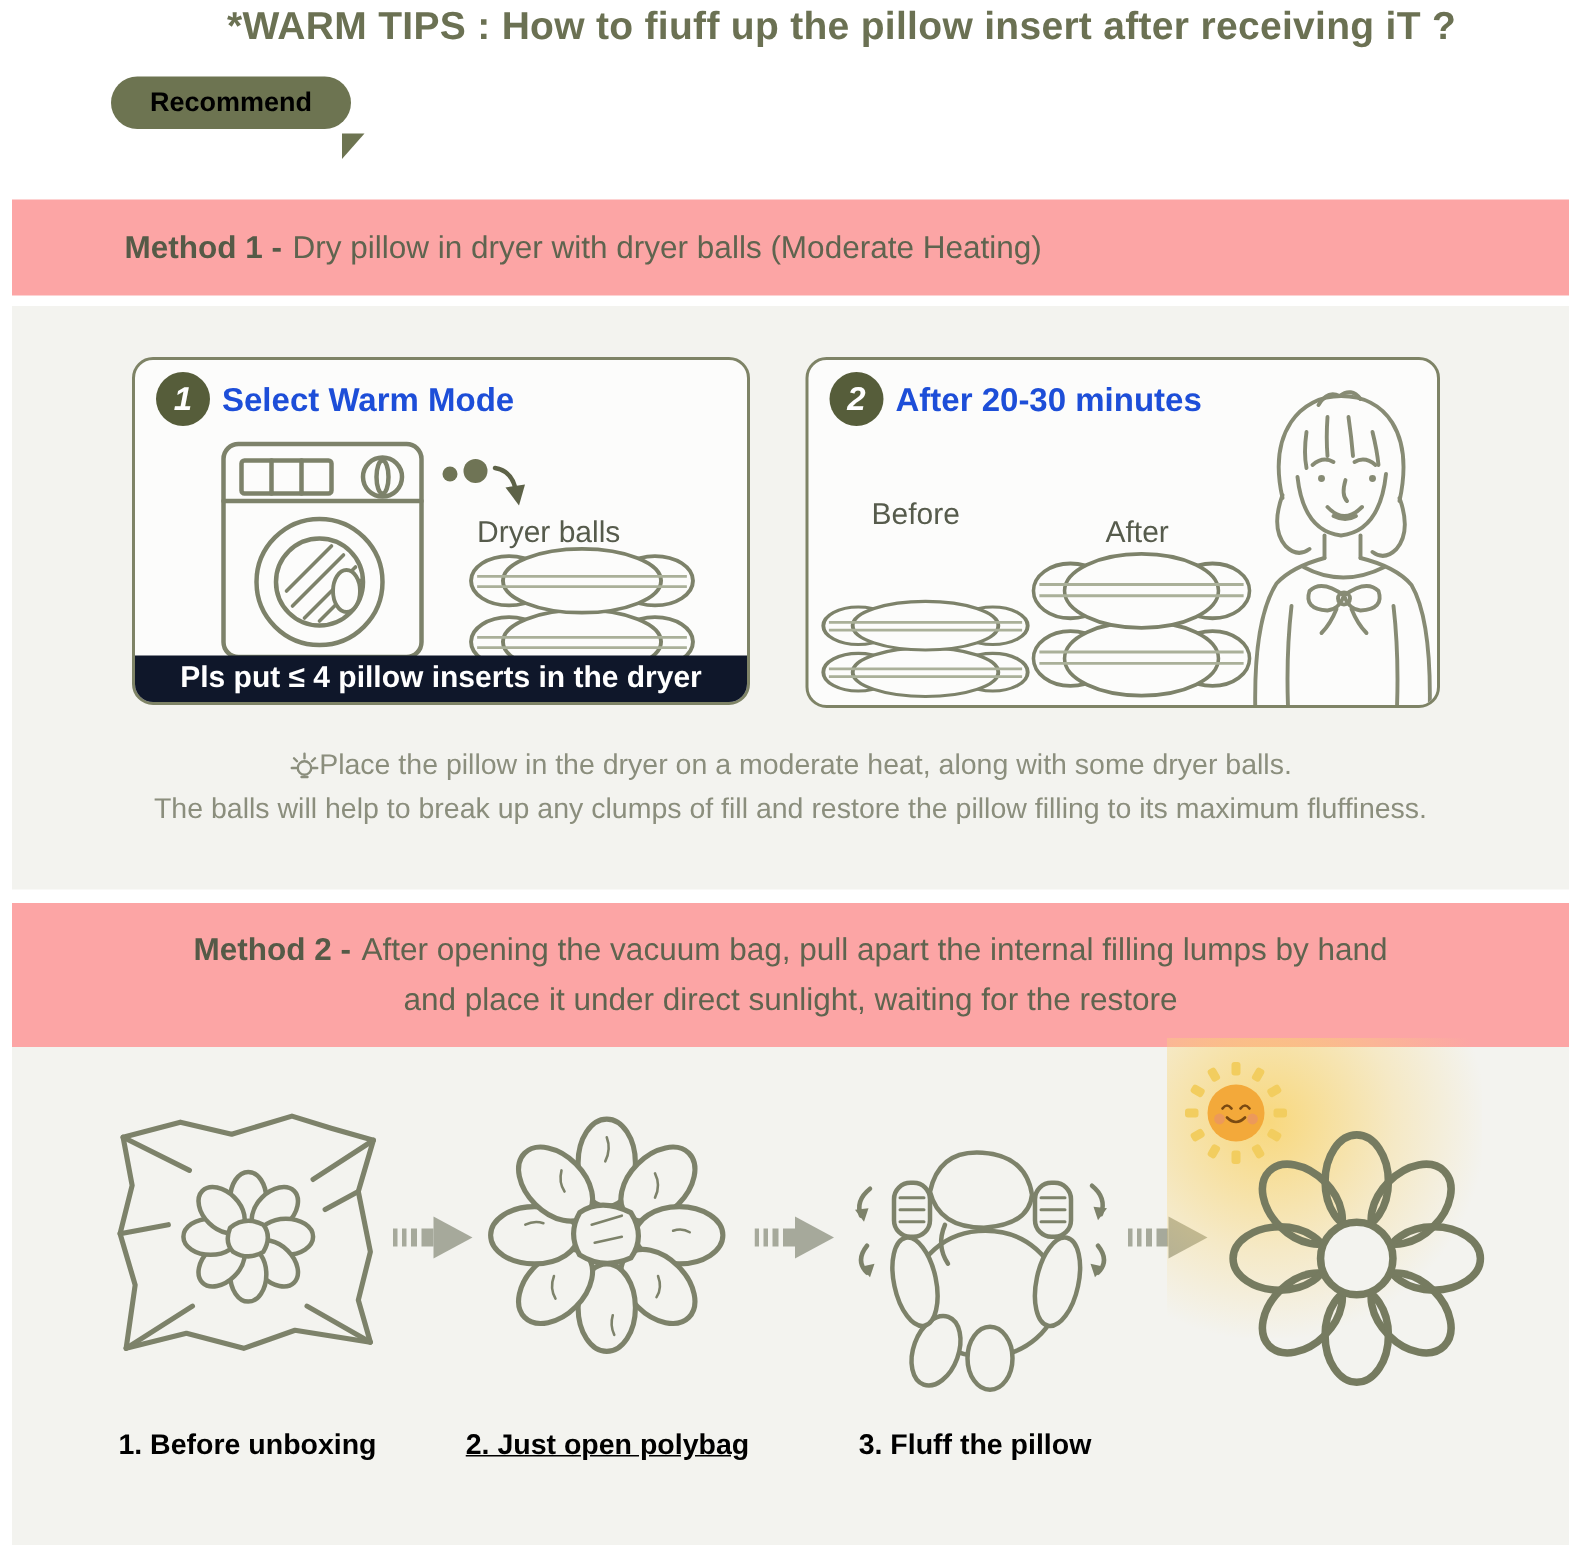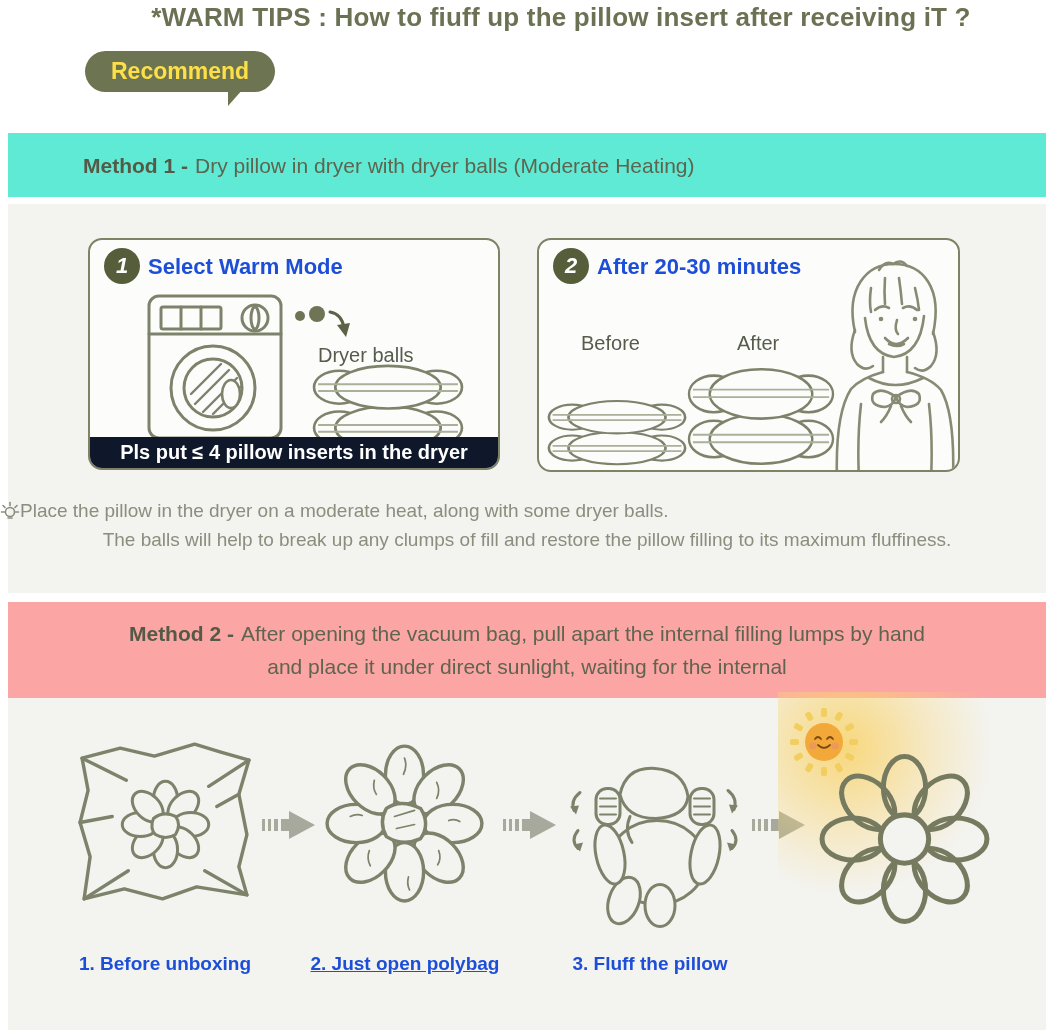--- a/index.html
+++ b/index.html
@@ -10,30 +10,30 @@
     font-family:"Liberation Sans", sans-serif;
     color:#5f644f;
   }
   .abs { position:absolute; }
 
   .title {
     top:2px; left:16px; width:1054px; text-align:center;
     font-size:26px; font-weight:bold; color:#6b7153; letter-spacing:.2px;padding-left:36px;
   }
   .badge {
-    top:51px; left:85px; background:#6d7451; color:#fde047;
-    font-size:23px; font-weight:bold; padding:7px 26px; border-radius:23px;
+    top:51px; left:74px; background:#6d7451; color:#000000;
+    font-size:18px; font-weight:bold; padding:7px 26px; border-radius:23px;
   }
   .badge-tail {
     top:89px; left:228px; width:0; height:0;
     border-top:17px solid #6d7451; border-right:15px solid transparent;
   }
 
   .band {
-    left:8px; width:1038px; background:#5eead4;
+    left:8px; width:1038px; background:#fca5a5;
     display:flex; flex-direction:column; justify-content:center;
   }
   .band.m1 { top:133px; height:64px; align-items:flex-start; padding-left:75px; }
   .band.m2 { top:602px; height:96px; background:#fca5a5; align-items:center; }
   .band-line { font-size:21px; color:#5f644f; line-height:33px; white-space:nowrap; }
   .band-bold { font-weight:bold; color:#555a47; margin-right:7px; }
 
   .content { left:8px; width:1038px; background:#f3f3ef; }
   .content.m1 { top:204px; height:389px; }
   .content.m2 { top:698px; height:332px; }
@@ -51,25 +51,25 @@
   }
   .boxtitle { left:58px; top:14px; font-size:22px; font-weight:bold; color:#1d4ed8; white-space:nowrap; }
   .small-label { font-size:20px; color:#565b4c; white-space:nowrap; }
   .bar {
     left:0; bottom:0; width:100%; height:31px; background:#0f172a;
     color:#ffffff; font-size:20px; font-weight:bold; text-align:center; line-height:31px;
     white-space:nowrap;
   }
 
   .tip { left:0; width:1054px; text-align:center; font-size:19px; color:#8b8e7d; white-space:nowrap; }
-  .tip1 { top:500px; display:flex; justify-content:flex-start; align-items:center; gap:0; }
+  .tip1 { top:500px; display:flex; justify-content:center; align-items:center; gap:0; }
   .tip2 { top:529px; }
 
   .caption {
-    top:953px; text-align:center; font-size:19px; font-weight:bold; color:#1d4ed8; white-space:nowrap;
+    top:953px; text-align:center; font-size:19px; font-weight:bold; color:#000000; white-space:nowrap;
   }
   .glow {
     left:778px; top:692px; width:210px; height:200px; pointer-events:none;
     background:radial-gradient(circle at 32% 28%, rgba(249,211,105,0.85), rgba(249,214,120,0.35) 42%, rgba(249,214,120,0) 72%);
   }
   svg { display:block; }
 </style>
 </head>
 <body>
 
@@ -136,21 +136,21 @@
     </svg>
 
     <div class="abs bar">Pls put ≤ 4 pillow inserts in the dryer</div>
   </div>
 
   <div class="abs stepbox box2">
     <div class="abs numcircle">2</div>
     <div class="abs boxtitle">After 20-30 minutes</div>
 
     <div class="abs small-label" style="left:42px; top:92px;">Before</div>
-    <div class="abs small-label" style="left:198px; top:92px;">After</div>
+    <div class="abs small-label" style="left:198px; top:104px;">After</div>
 
     <svg class="abs" style="left:8px; top:158px;" width="140" height="70" viewBox="0 0 150 95" preserveAspectRatio="none">
       <g stroke="#7d826a" stroke-width="2.8" fill="#fcfcfb">
         <ellipse cx="27" cy="68" rx="25" ry="17"></ellipse>
           <ellipse cx="123" cy="68" rx="25" ry="17"></ellipse>
         <ellipse cx="75" cy="68" rx="52" ry="22"></ellipse>
         <line x1="6" y1="65" x2="144" y2="65" stroke="#aab099" stroke-width="2.4"></line>
         <line x1="6" y1="72" x2="144" y2="72" stroke="#aab099" stroke-width="2.4"></line>
         <ellipse cx="27" cy="26" rx="25" ry="17"></ellipse>
           <ellipse cx="123" cy="26" rx="25" ry="17"></ellipse>
@@ -223,21 +223,21 @@
       </g>
     </svg>
     <span>Place the pillow in the dryer on a moderate heat, along with some dryer balls.</span>
   </div>
   <div class="abs tip tip2">The balls will help to break up any clumps of fill and restore the pillow filling to its maximum fluffiness.</div>
 
   <div class="abs band m2">
     <div class="band-line">
       <span class="band-bold">Method 2 -</span><span>After opening the vacuum bag, pull apart the internal filling lumps by hand</span>
     </div>
-    <div class="band-line">and place it under direct sunlight, waiting for the internal</div>
+    <div class="band-line">and place it under direct sunlight, waiting for the restore</div>
   </div>
 
   <div class="abs content m2"></div>
 
   <svg class="abs" style="left:68px; top:736px;" width="196" height="176" viewBox="0 0 195 175">
     <g stroke="#7d826a" stroke-width="3.4" fill="none" stroke-linejoin="round" stroke-linecap="round">
       <path d="M14,22 L52,12 L86,20 L126,8 L152,16 L180,24 L170,58 L178,98 L170,130 L178,158 L128,150 L94,162 L56,152 L16,162 L22,120 L12,86 L20,54 Z"></path>
       <path d="M14,22 L58,44"></path>
         <path d="M180,24 L140,50"></path>
       <path d="M16,162 L60,134"></path>

